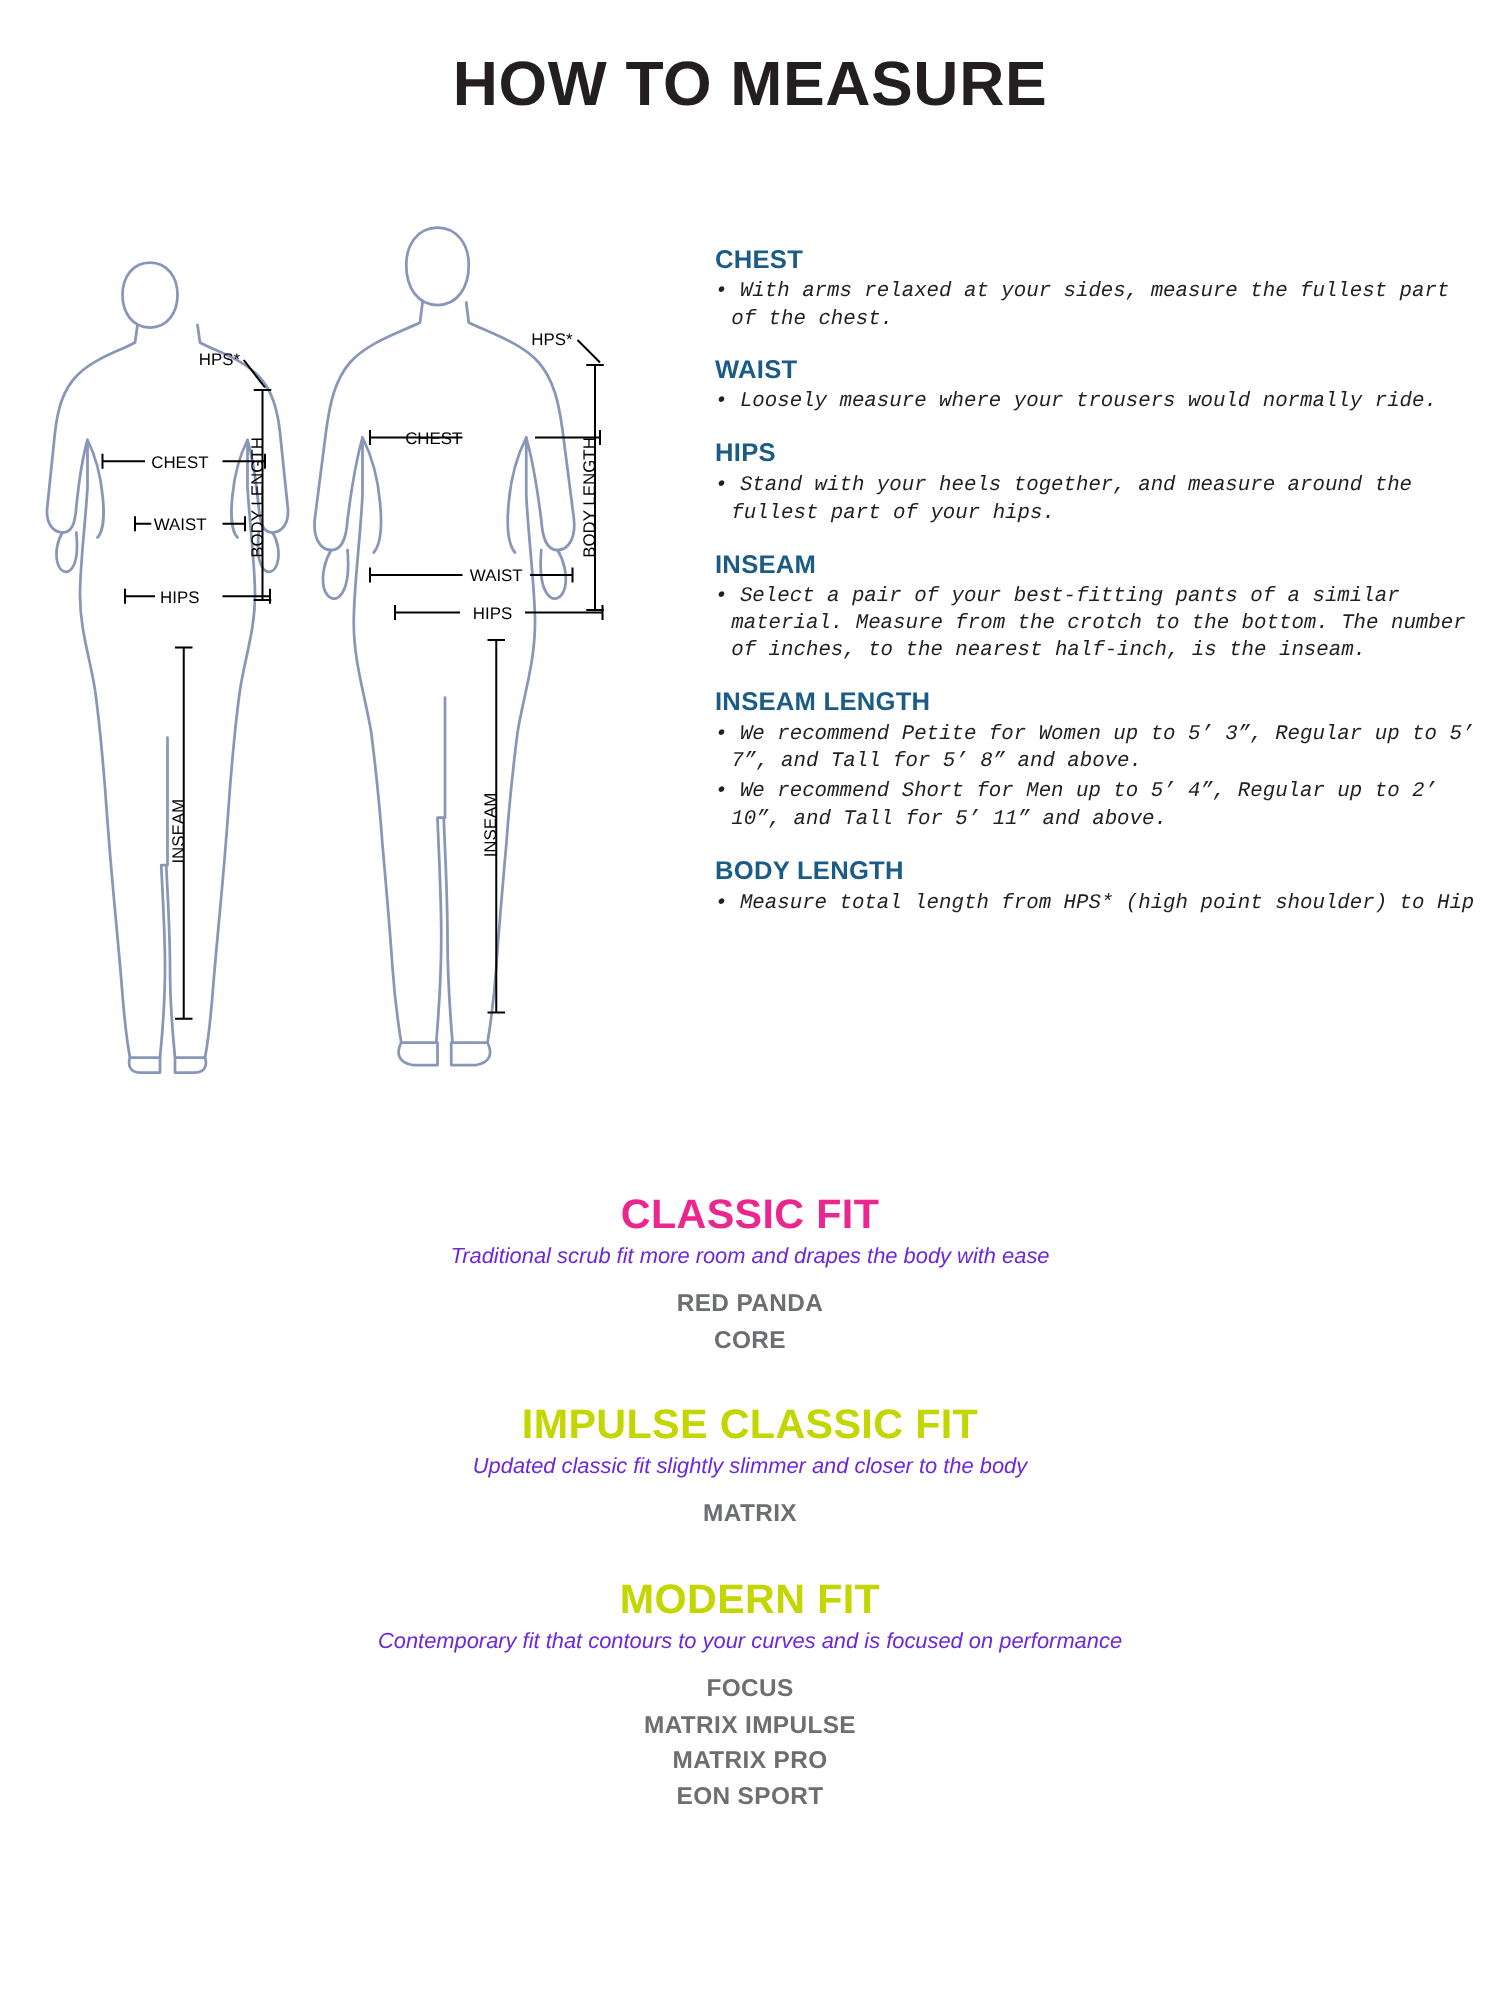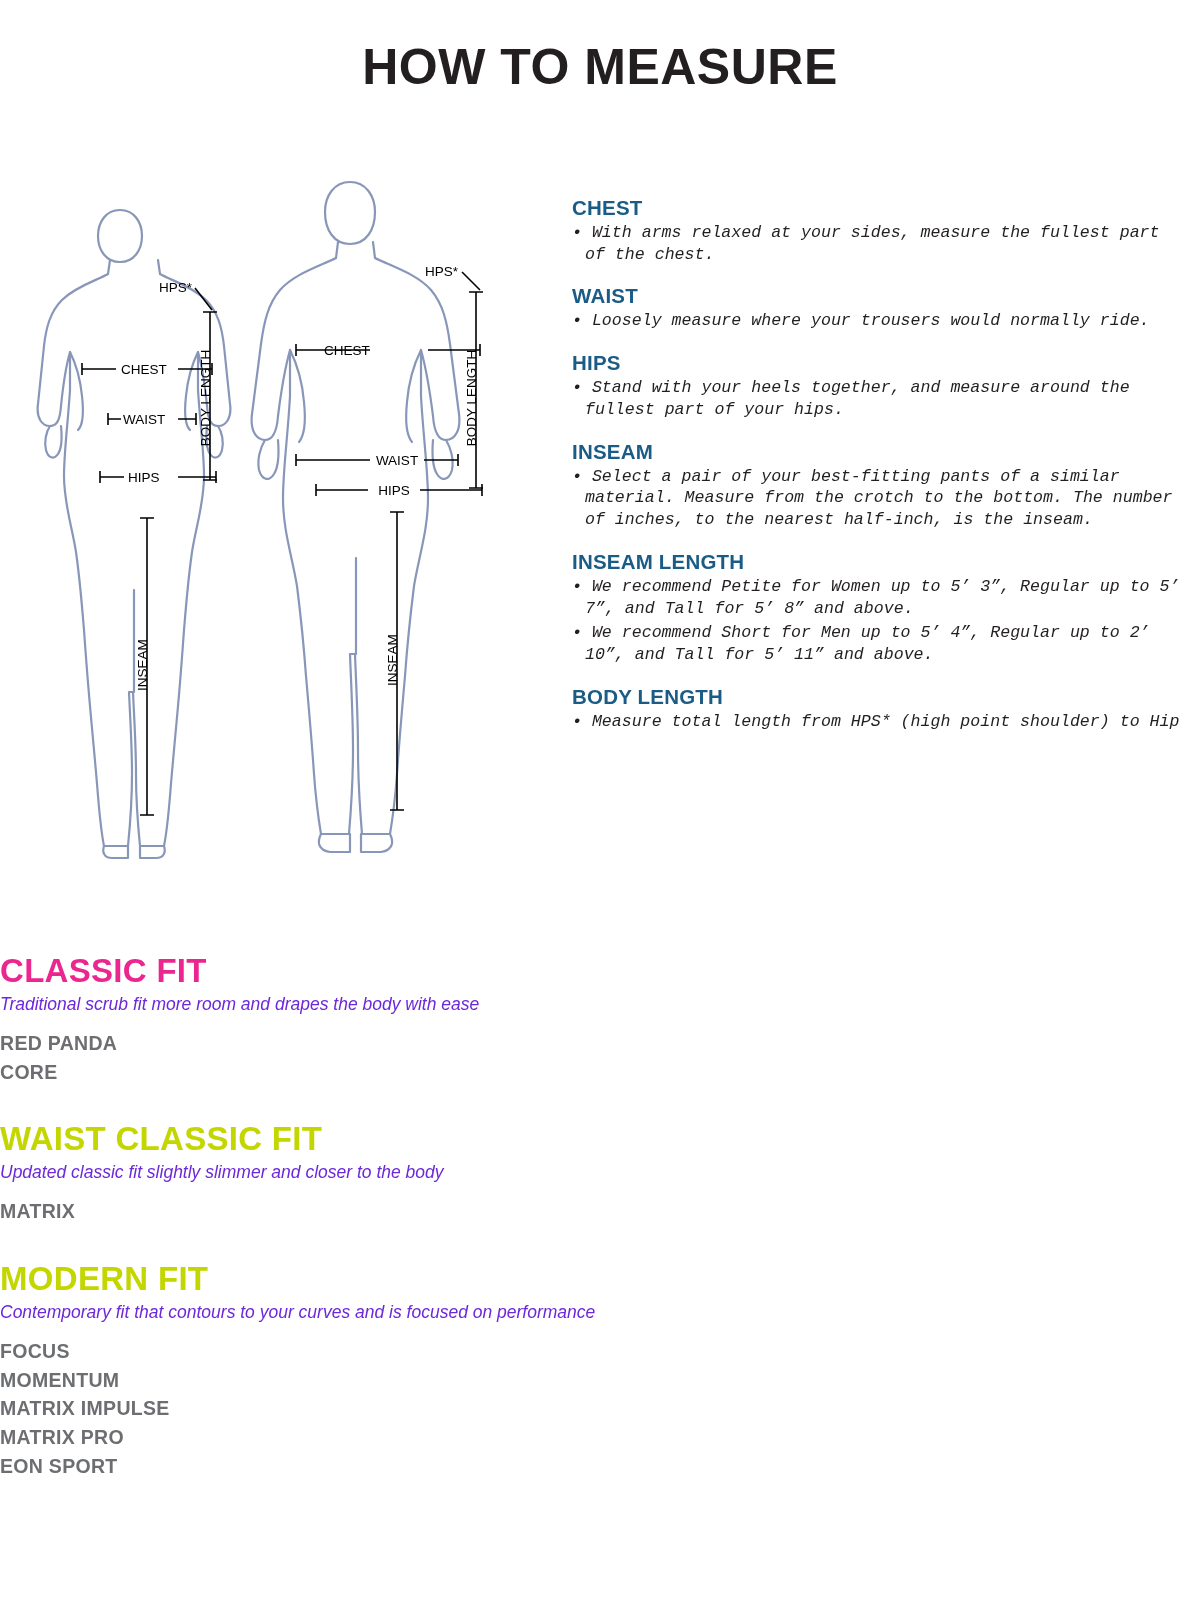--- a/index.html
+++ b/index.html
@@ -72,20 +72,21 @@
     text-indent: -13px;
     margin-bottom: 3px;
   }
 
   
   .fits {
     position: absolute;
     top: 952px;
     left: 0;
     width: 1200px;
+    text-align: center;
   }
   .fit-block { margin-bottom: 34px; }
   .fit-name {
     font-size: 33px;
     font-weight: bold;
     letter-spacing: 0.3px;
     margin-bottom: 4px;
   }
   .fit-name.pink { color: #ec268f; }
   .fit-name.lime { color: #c3d600; }
@@ -321,33 +322,32 @@
     <div class="fit-block">
       <div class="fit-name pink">CLASSIC FIT</div>
       <div class="fit-desc">Traditional scrub fit more room and drapes the body with ease</div>
       <div class="fit-products">
         <div>RED PANDA</div>
         <div>CORE</div>
       </div>
     </div>
 
     <div class="fit-block">
-      <div class="fit-name lime">WAIST CLASSIC FIT</div>
+      <div class="fit-name lime">IMPULSE CLASSIC FIT</div>
       <div class="fit-desc">Updated classic fit slightly slimmer and closer to the body</div>
       <div class="fit-products">
         <div>MATRIX</div>
       </div>
     </div>
 
     <div class="fit-block">
       <div class="fit-name lime">MODERN FIT</div>
       <div class="fit-desc">Contemporary fit that contours to your curves and is focused on performance</div>
       <div class="fit-products">
         <div>FOCUS</div>
-        <div>MOMENTUM</div>
         <div>MATRIX IMPULSE</div>
         <div>MATRIX PRO</div>
         <div>EON SPORT</div>
       </div>
     </div>
 
   </div>
 
 </div>
 

